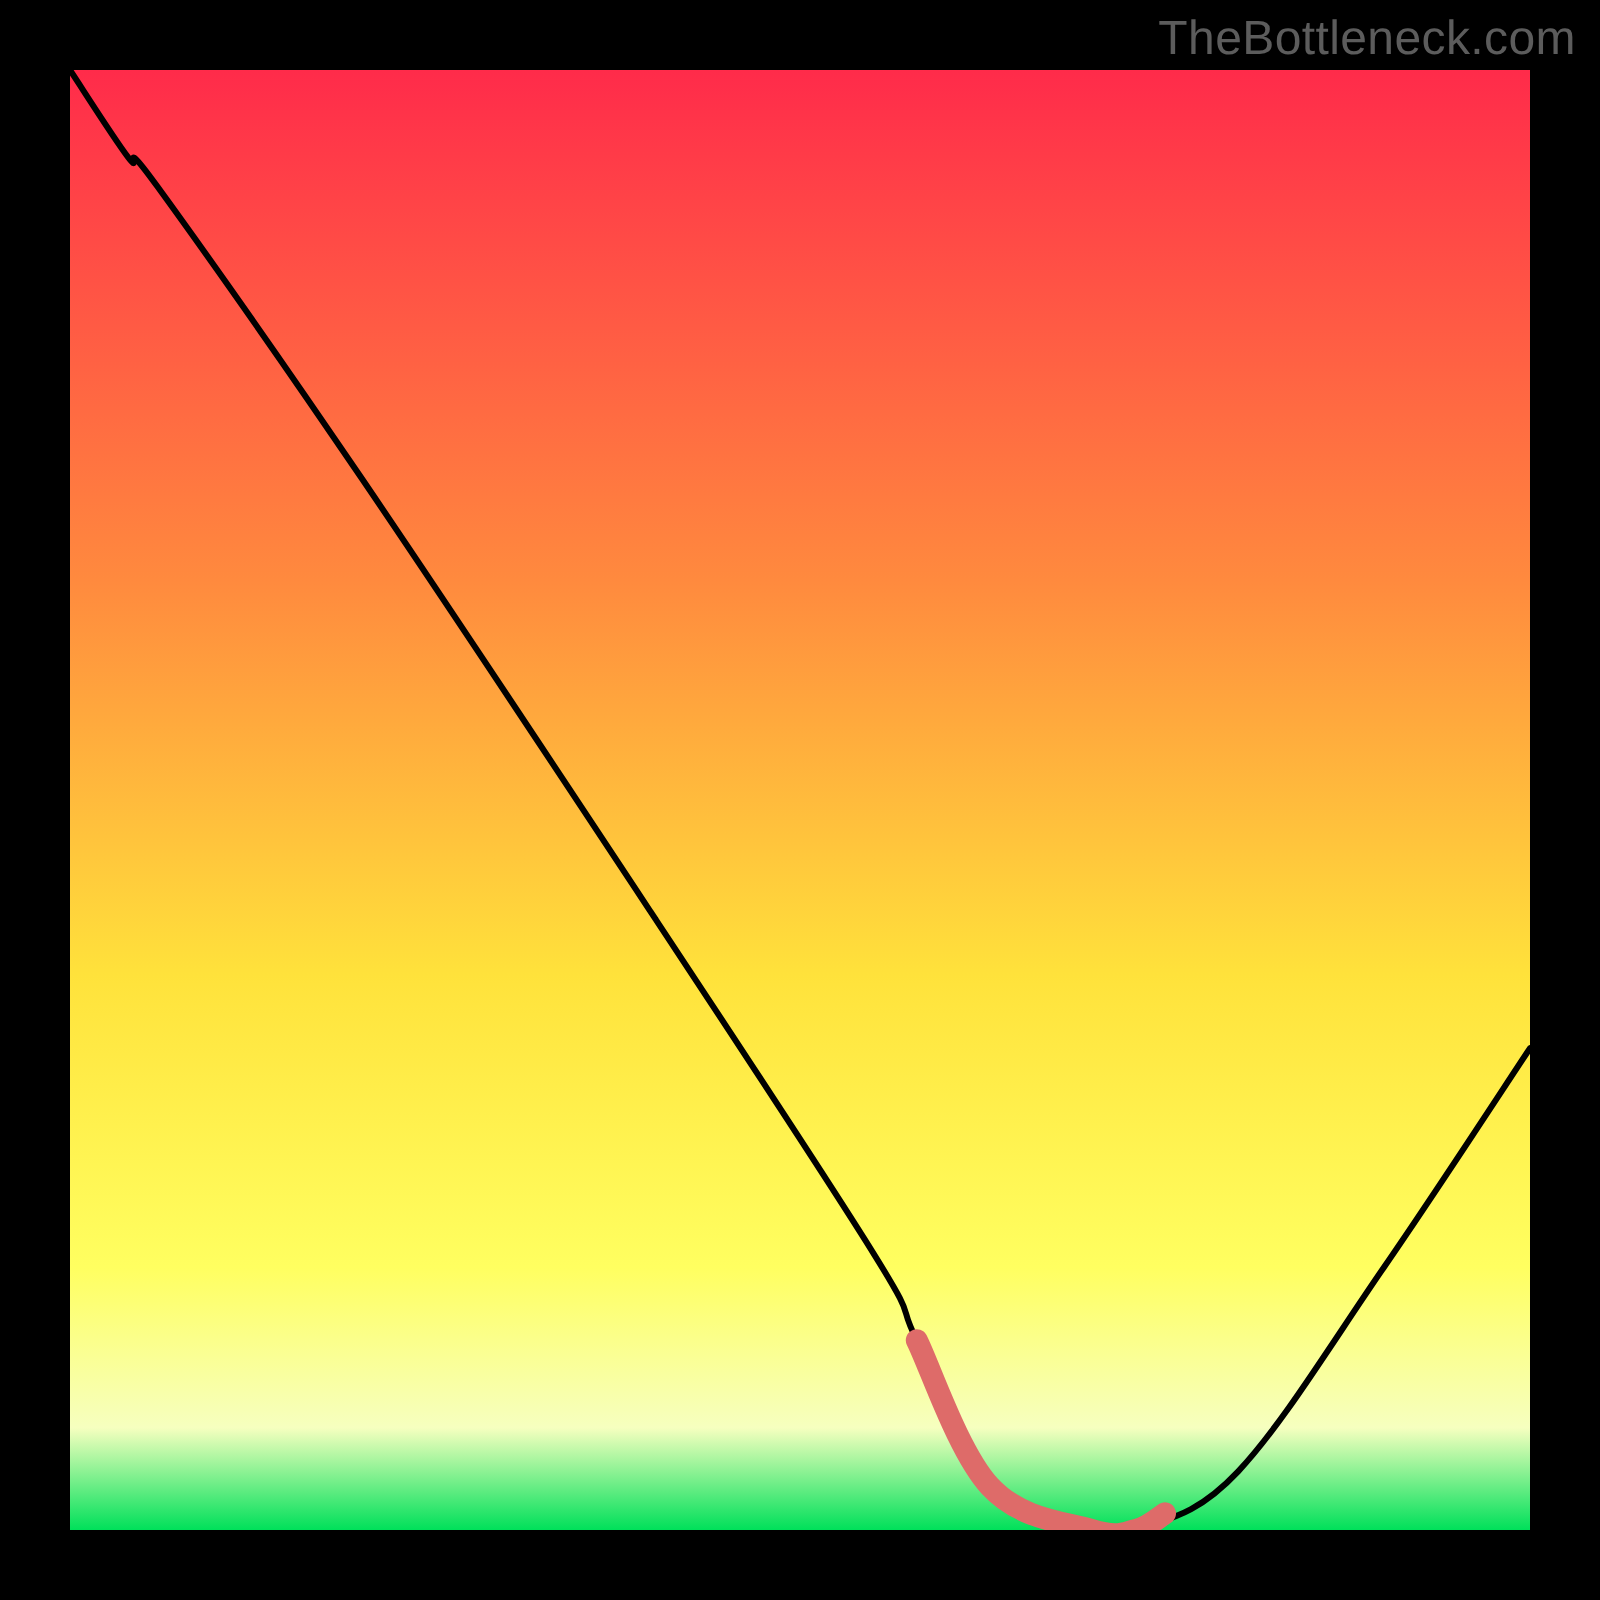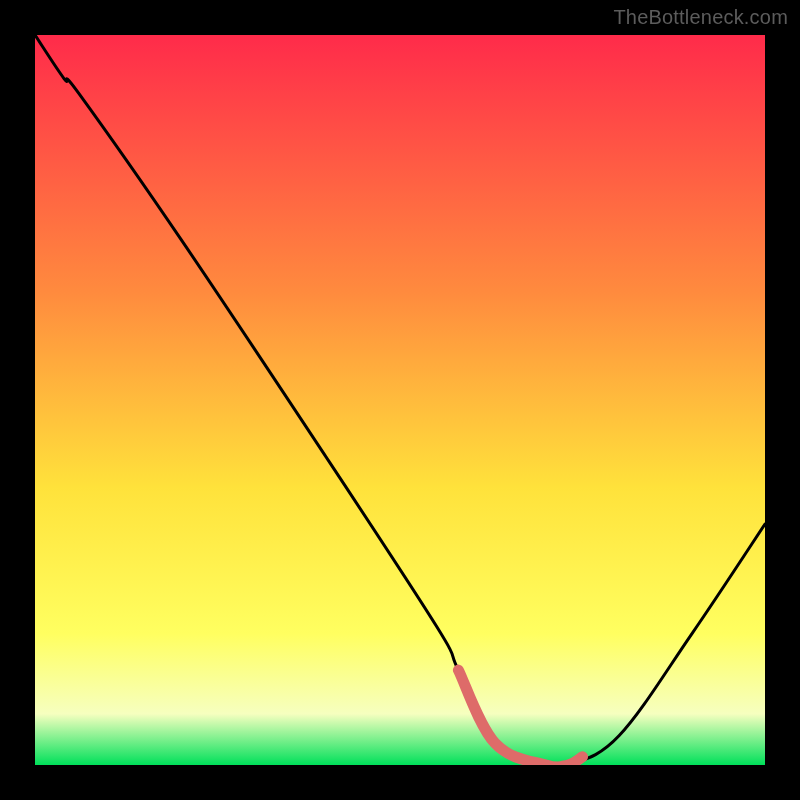--- a/index.html
+++ b/index.html
@@ -22,21 +22,21 @@
     left: 35px;
     top: 35px;
     width: 730px;
     height: 730px;
   }
   .watermark {
     position: absolute;
     top: 6px;
     right: 12px;
     color: #5c5c5c;
-    font-size: 20px;
+    font-size: 24px;
     font-weight: 400;
     letter-spacing: 0.2px;
     font-family: Arial, Helvetica, sans-serif;
     z-index: 20;
   }
   svg { display: block; }
 </style>
 </head>
 <body>
 

